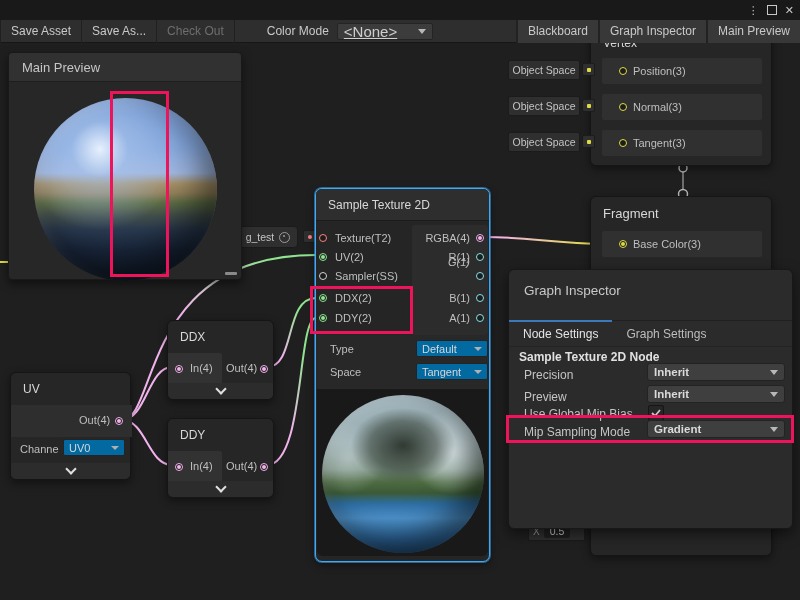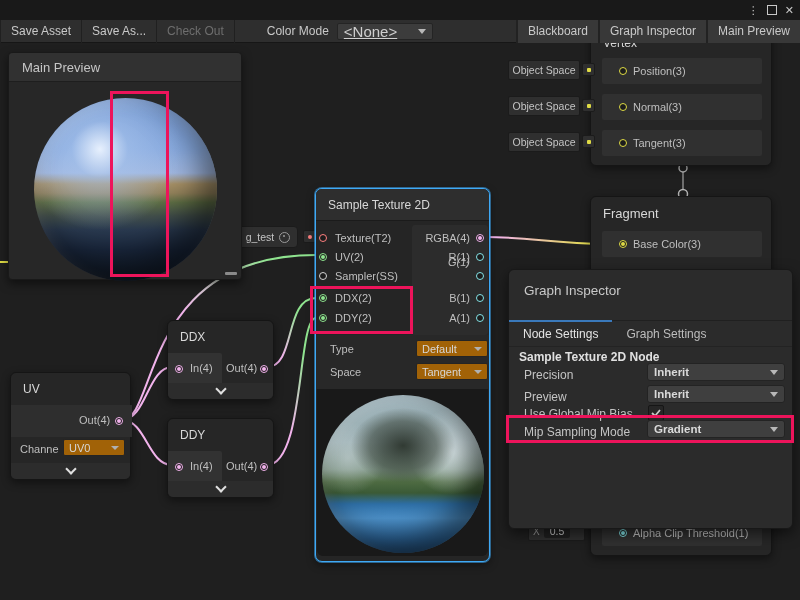--- a/index.html
+++ b/index.html
@@ -31,21 +31,21 @@
   
   .node{position:absolute;background:#262626;border:1px solid #151515;border-radius:6px;box-shadow:0 3px 8px rgba(0,0,0,.45);z-index:20;box-sizing:border-box;}
   .node-title{font-size:12px;color:#D8D8D8;padding:9px 12px 7px 12px;white-space:nowrap;}
   .row{position:absolute;background:#303030;border-radius:2px;display:flex;align-items:center;}
   .row-label{font-size:11px;color:#BFBFBF;white-space:nowrap;}
   .port{position:absolute;width:6px;height:6px;border-radius:50%;border:1.5px solid currentColor;background:#1C1C1C;}
   .port.filled::after{content:"";position:absolute;left:1px;top:1px;width:4px;height:4px;border-radius:50%;background:currentColor;}
   .c-v1{color:#84E4E7}.c-v2{color:#8FE48F}.c-v3{color:#DFDB45}.c-v4{color:#F2B3EC}.c-tex{color:#FF8080}.c-ss{color:#D4D4D4}
   .chev{position:absolute;left:50%;margin-left:-5px;width:9px;height:9px;}
   .chev::after{content:"";position:absolute;left:1px;top:0;width:6px;height:6px;border-right:2px solid #E0E0E0;border-bottom:2px solid #E0E0E0;transform:rotate(45deg);}
-  .mini-dd{position:absolute;height:17px;background:#a16207;border:1px solid #242424;border-radius:2px;display:flex;align-items:center;justify-content:space-between;padding:0 5px;box-sizing:border-box;font-size:11px;color:#D6D6D6;}
+  .mini-dd{position:absolute;height:17px;background:#0369a1;border:1px solid #242424;border-radius:2px;display:flex;align-items:center;justify-content:space-between;padding:0 5px;box-sizing:border-box;font-size:11px;color:#D6D6D6;}
   .mini-dd .arr{width:0;height:0;border-left:4px solid transparent;border-right:4px solid transparent;border-top:4px solid #B0B0B0;}
   
   .chip{position:absolute;height:20px;background:#2F2F2F;border:1px solid #1B1B1B;border-radius:2px;display:flex;align-items:center;justify-content:center;font-size:10.5px;color:#C4C4C4;box-sizing:border-box;z-index:20;}
   .dotbox{position:absolute;width:13px;height:13px;background:#2F2F2F;border:1px solid #1B1B1B;border-radius:2px;z-index:20;box-sizing:border-box;}
   .dotbox::after{content:"";position:absolute;left:3.5px;top:3.5px;width:4px;height:4px;border-radius:1px;background:#DFDB45;}
   .dotbox.red::after{background:#FF8080;border-radius:50%;}
   .ring-icon{width:9px;height:9px;border:1.2px solid #9A9A9A;border-radius:50%;position:relative;margin-left:5px;}
   .ring-icon::after{content:"";position:absolute;left:2.5px;top:2.5px;width:2px;height:2px;border-radius:50%;background:#9A9A9A;}
   
   #main-preview{position:absolute;left:8px;top:52px;width:234px;height:228px;background:#272727;border:1px solid #191919;border-radius:4px;z-index:30;box-shadow:0 4px 10px rgba(0,0,0,.5);box-sizing:border-box;}
@@ -176,24 +176,20 @@
       <span>Object Space</span>
     </div>
   <div class="dotbox" style="left:582px;top:135px;"></div>
 
   <div class="node" id="fragment-node">
     <div class="node-title" style="font-size:13px;">Fragment</div>
     <div class="row ctx-row" style="top:34px;">
       <span class="port filled c-v3" style="left:17px;top:9px;"></span>
       <span class="row-label" style="margin-left:31px;">Base Color(3)</span>
     </div>
-    <div class="row ctx-row" style="top:323px;">
-      <span class="port filled c-v1" style="left:17px;top:9px;"></span>
-      <span class="row-label" style="margin-left:31px;">Alpha Clip Threshold(1)</span>
-    </div>
   </div>
 
   <div class="alpha-chip">
     <span class="axis">X</span>
     <span class="val">0.5</span>
   </div>
 
   <div class="chip" style="left:238px;top:226px;width:60px;height:22px;border-radius:4px;">
     <span>g_test</span>
     <span class="ring-icon"></span>

